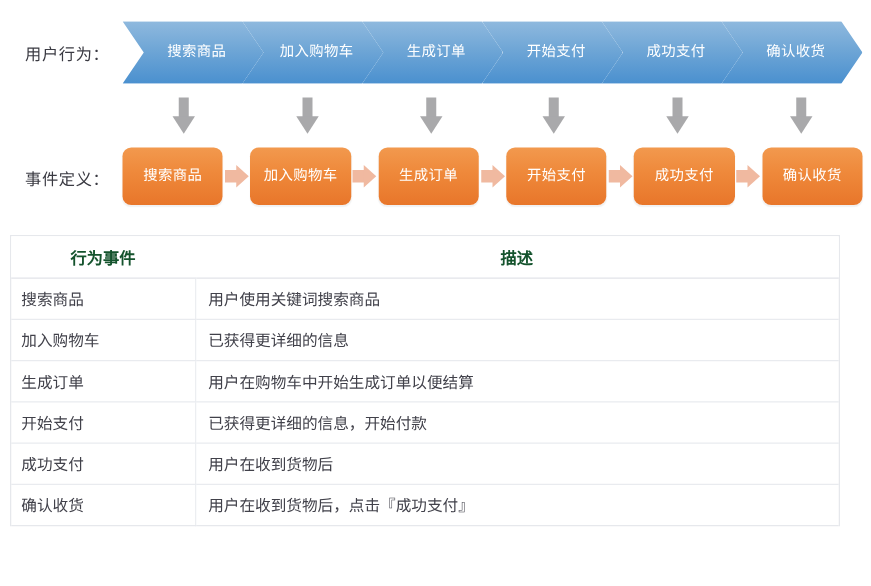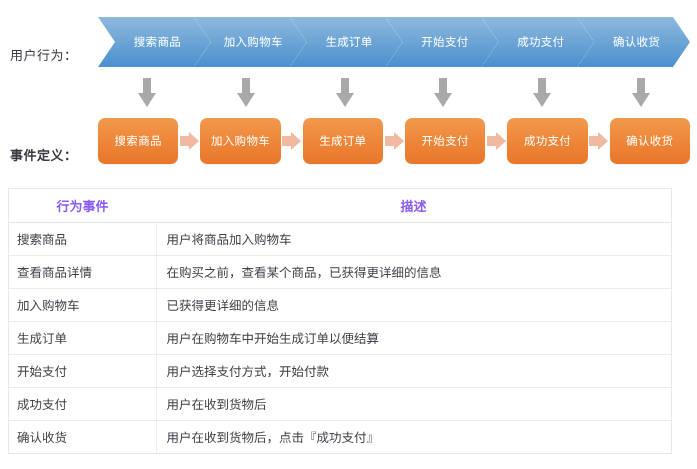--- a/index.html
+++ b/index.html
@@ -19,31 +19,30 @@
 
   
   .flow-area {
     position: relative;
     width: 697px;
     height: 180px;
   }
 
   .row-label {
     position: absolute;
-    left: 10px;
+    left: 20px;
     width: 86px;
     font-size: 13px;
     letter-spacing: 0.5px;
     color: #3a3a42;
     white-space: nowrap;
     text-align: left;
-    margin-top: 12px;
   }
   .row-label.behavior { top: 33px; }
-  .row-label.event    { top: 133px; font-weight: bold; }
+  .row-label.event    { top: 133px; }
 
   
   .chevron-band {
     position: absolute;
     left: 98px;
     top: 17px;
     width: 592px;
     height: 50px;
   }
   .chevron {
@@ -181,21 +180,21 @@
     font-weight: normal;
     font-size: 12.5px;
     color: #41414a;
     border-bottom: 1px solid #e9ebef;
     vertical-align: middle;
     box-sizing: border-box;
   }
   table.events thead th {
     font-weight: bold;
     font-size: 13px;
-    color: #8b5cf6;
+    color: #14532d;
     text-align: center;
     border-bottom: 1px solid #e2e4e9;
     background: #ffffff;
   }
   table.events thead th.c1 { width: 147px; }
   table.events tbody td.c1 {
     width: 147px;
     padding-left: 8px;
     text-align: left;
     border-right: 1px solid #eceef1;
@@ -312,37 +311,33 @@
   <table class="events">
     <thead>
       <tr>
         <th class="c1">行为事件</th>
         <th class="c2">描述</th>
       </tr>
     </thead>
     <tbody>
         <tr>
           <td class="c1">搜索商品</td>
-          <td class="c2">用户将商品加入购物车</td>
-        </tr>
-        <tr>
-          <td class="c1">查看商品详情</td>
-          <td class="c2">在购买之前，查看某个商品，已获得更详细的信息</td>
+          <td class="c2">用户使用关键词搜索商品</td>
         </tr>
         <tr>
           <td class="c1">加入购物车</td>
           <td class="c2">已获得更详细的信息</td>
         </tr>
         <tr>
           <td class="c1">生成订单</td>
           <td class="c2">用户在购物车中开始生成订单以便结算</td>
         </tr>
         <tr>
           <td class="c1">开始支付</td>
-          <td class="c2">用户选择支付方式，开始付款</td>
+          <td class="c2">已获得更详细的信息，开始付款</td>
         </tr>
         <tr>
           <td class="c1">成功支付</td>
           <td class="c2">用户在收到货物后</td>
         </tr>
         <tr>
           <td class="c1">确认收货</td>
           <td class="c2">用户在收到货物后，点击『成功支付』</td>
         </tr>
       </tbody>

